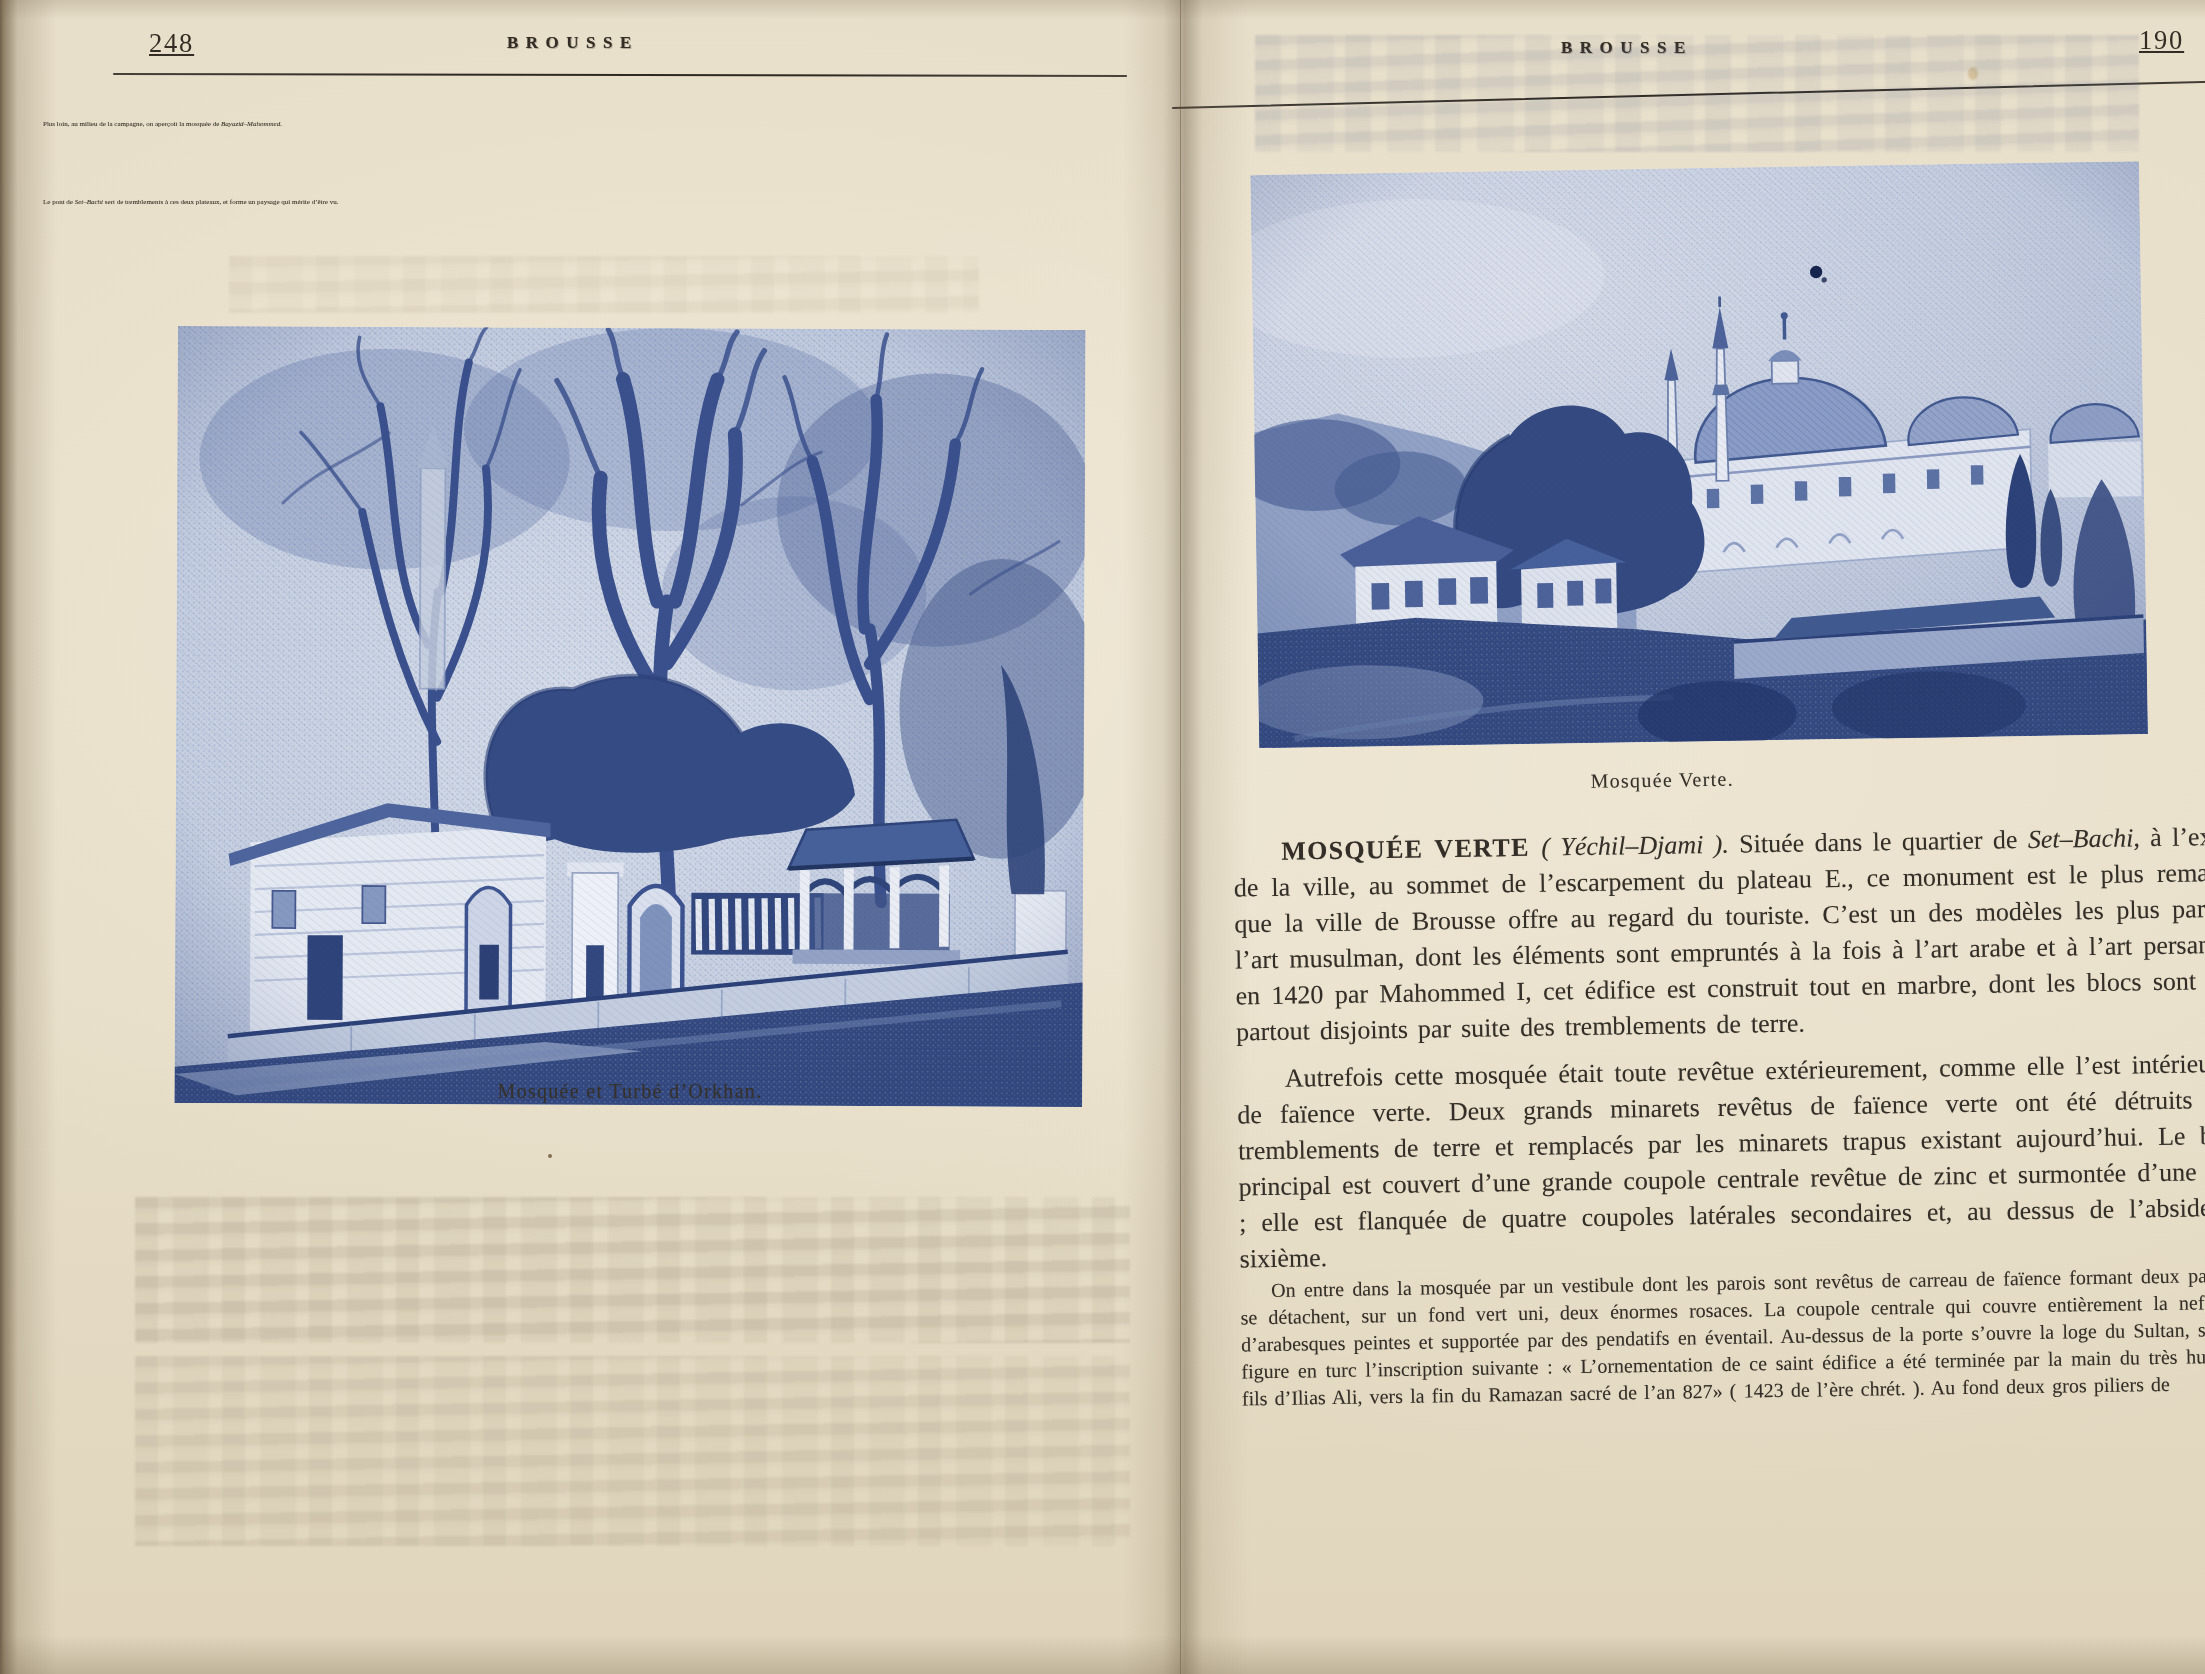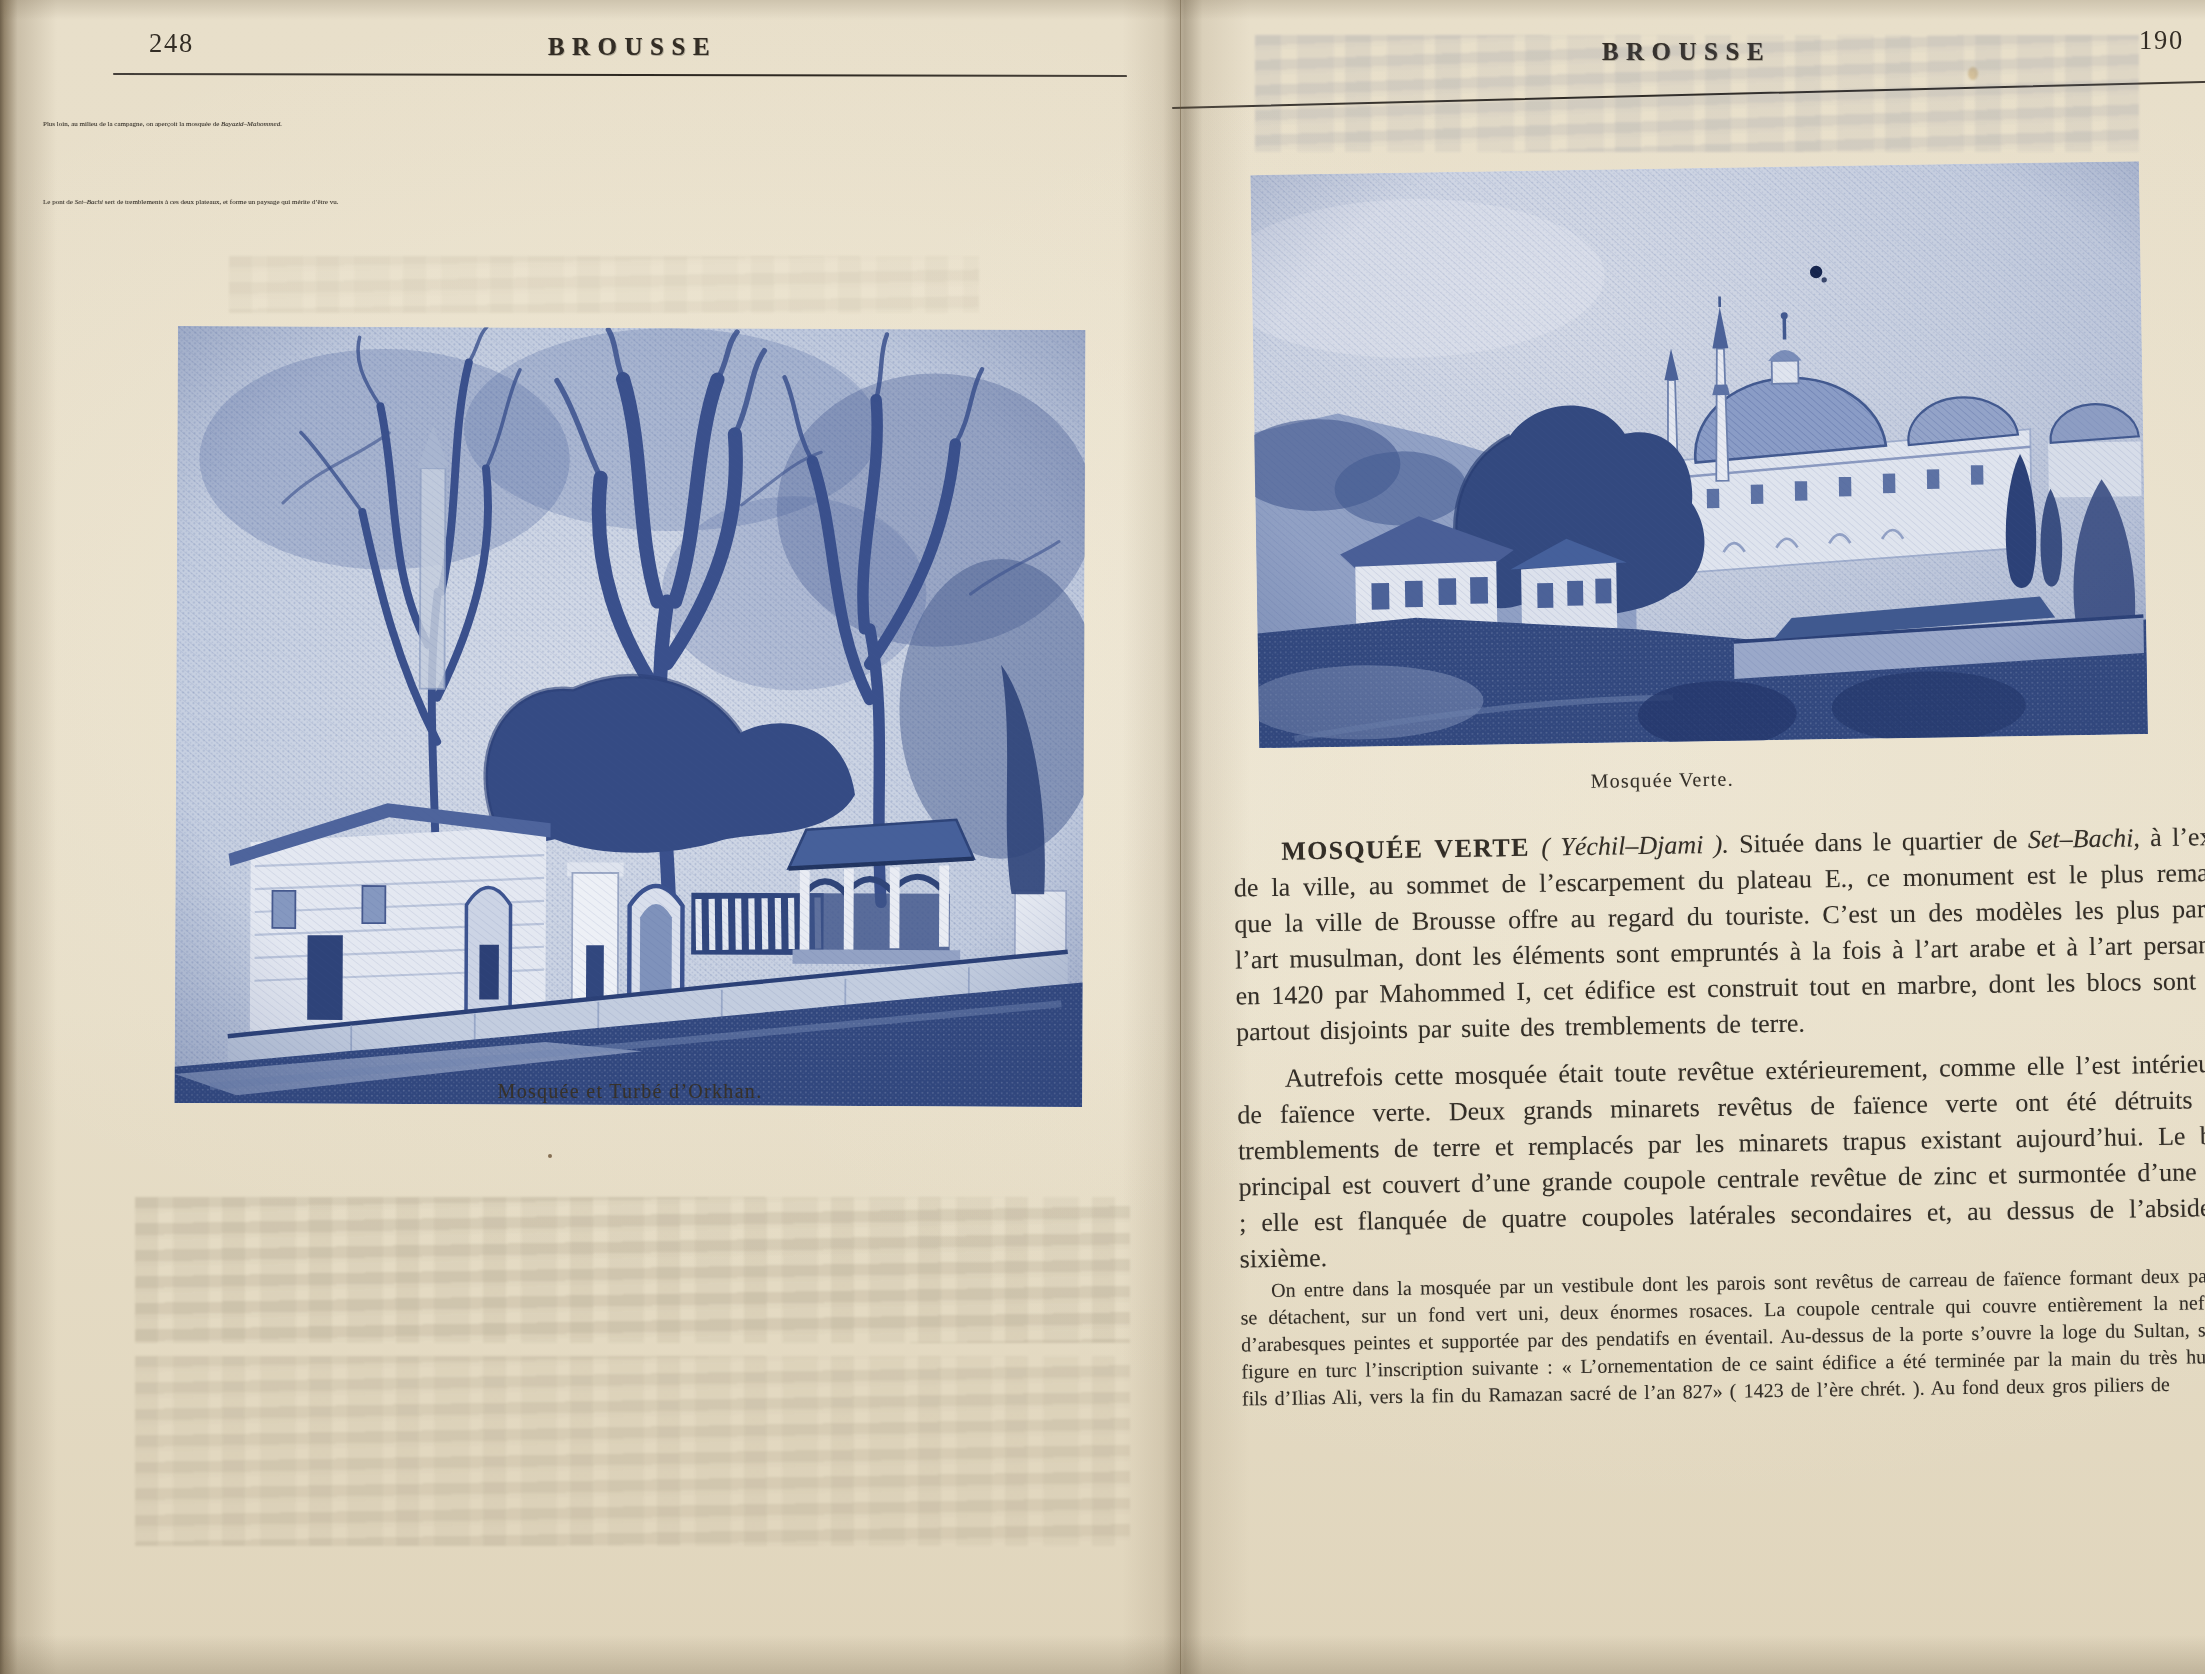--- a/index.html
+++ b/index.html
@@ -22,23 +22,22 @@
   .edge-bottom{position:absolute;left:0;bottom:0;width:100%;height:40px;
     background:linear-gradient(0deg,rgba(115,100,75,.30),rgba(115,100,75,0));}
   .edge-top{position:absolute;left:0;top:0;width:100%;height:20px;
     background:linear-gradient(180deg,rgba(115,100,75,.22),rgba(115,100,75,0));}
   .gutter{position:absolute;left:1122px;top:0;width:128px;height:100%;
     background:linear-gradient(90deg,rgba(130,112,84,0) 0%,rgba(130,112,84,.16) 32%,rgba(86,70,46,.38) 49%,rgba(130,112,84,.14) 63%,rgba(130,112,84,0) 100%);}
   .fold-line{position:absolute;left:1180px;top:0;width:1.3px;height:100%;
     background:rgba(96,78,52,.45);filter:blur(0.4px);}
 
   
-  .pageno{position:absolute;font-size:26.5px;letter-spacing:1.8px;color:#332d25;}
-  .masthead{position:absolute;font-size:25px;font-weight:bold;letter-spacing:7.5px;color:#332d25;
-    text-align:center;
+  .pageno{position:absolute;font-size:26.5px;letter-spacing:1.8px;color:#332d25;text-decoration:underline;}
+  .masthead{position:absolute;font-size:17px;font-weight:bold;letter-spacing:7.5px;color:#332d25;
     text-shadow:0.9px 0.9px 0 rgba(51,45,37,.28), -0.4px -0.4px 0 rgba(51,45,37,.18), 0 0 0.9px rgba(51,45,37,.25);}
   .rule{position:absolute;height:1.8px;background:linear-gradient(90deg,#45403a,#2e2922 35%,#2e2922 70%,#4a443c);
     border-radius:0.9px;}
   .body-text{position:absolute;text-align:justify;color:#332e27;
     text-shadow:0 0 0.9px rgba(51,46,39,.28);}
   .indent{text-indent:43px;}
   .it{font-style:italic;}
   .lead-caps{font-weight:bold;letter-spacing:1.3px;}
   .caption{position:absolute;font-size:20px;letter-spacing:1.3px;text-align:center;color:#36312a;
     text-shadow:0 0 0.9px rgba(51,46,39,.25);}

